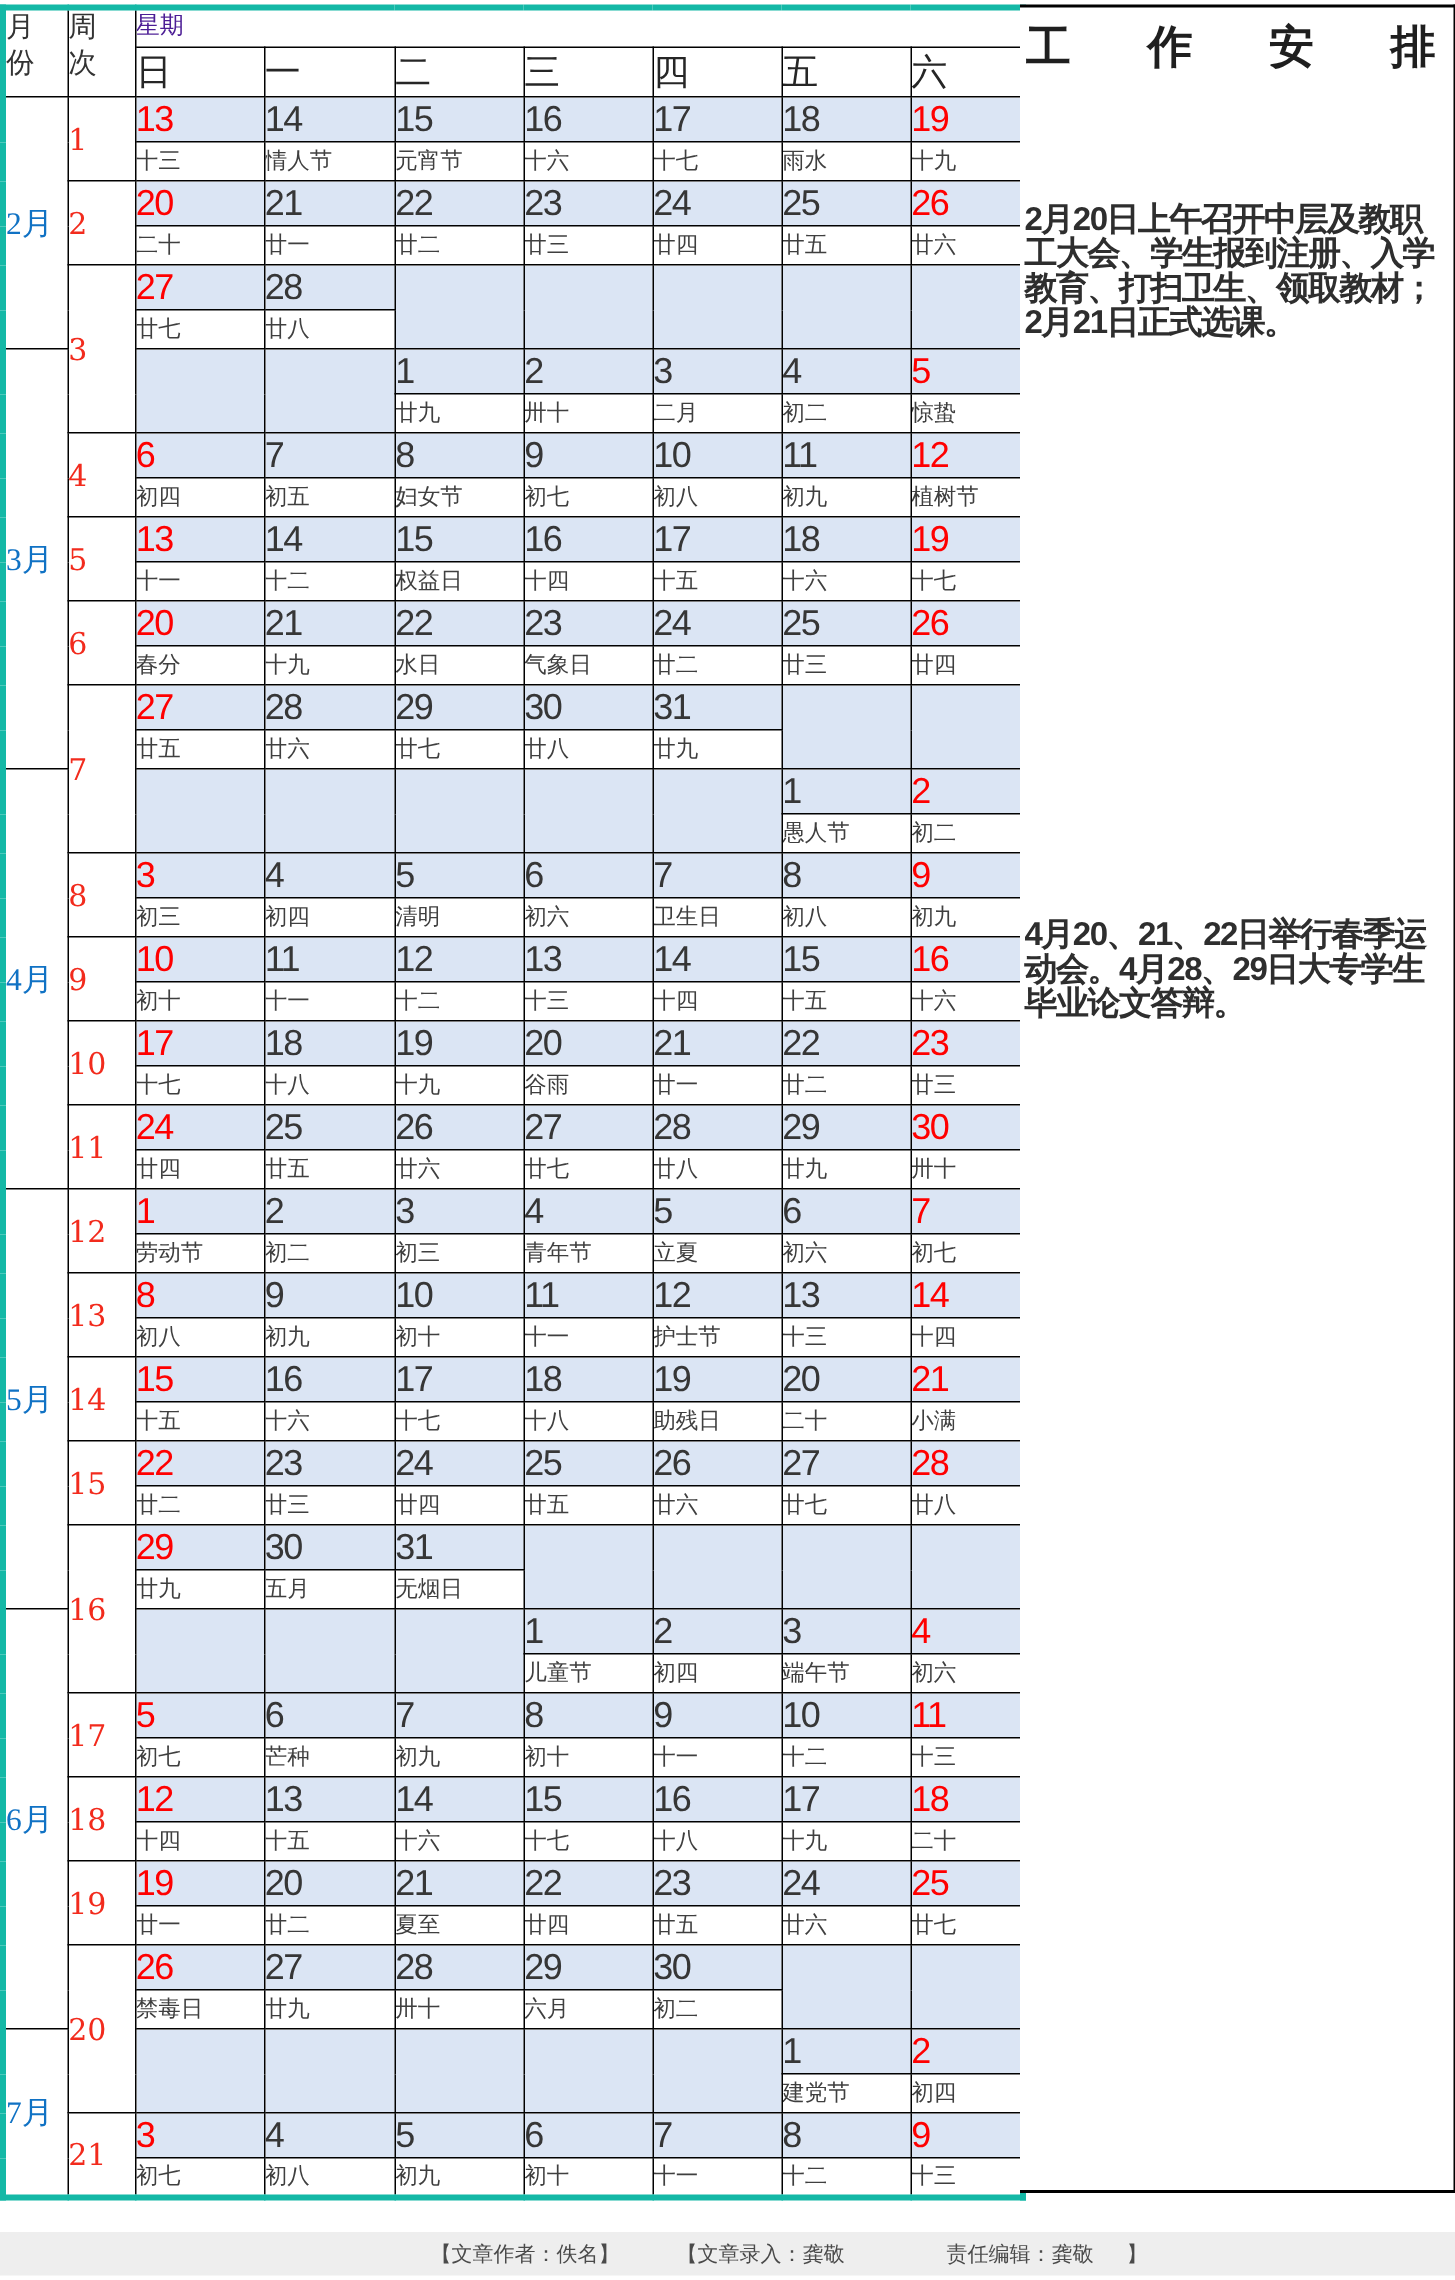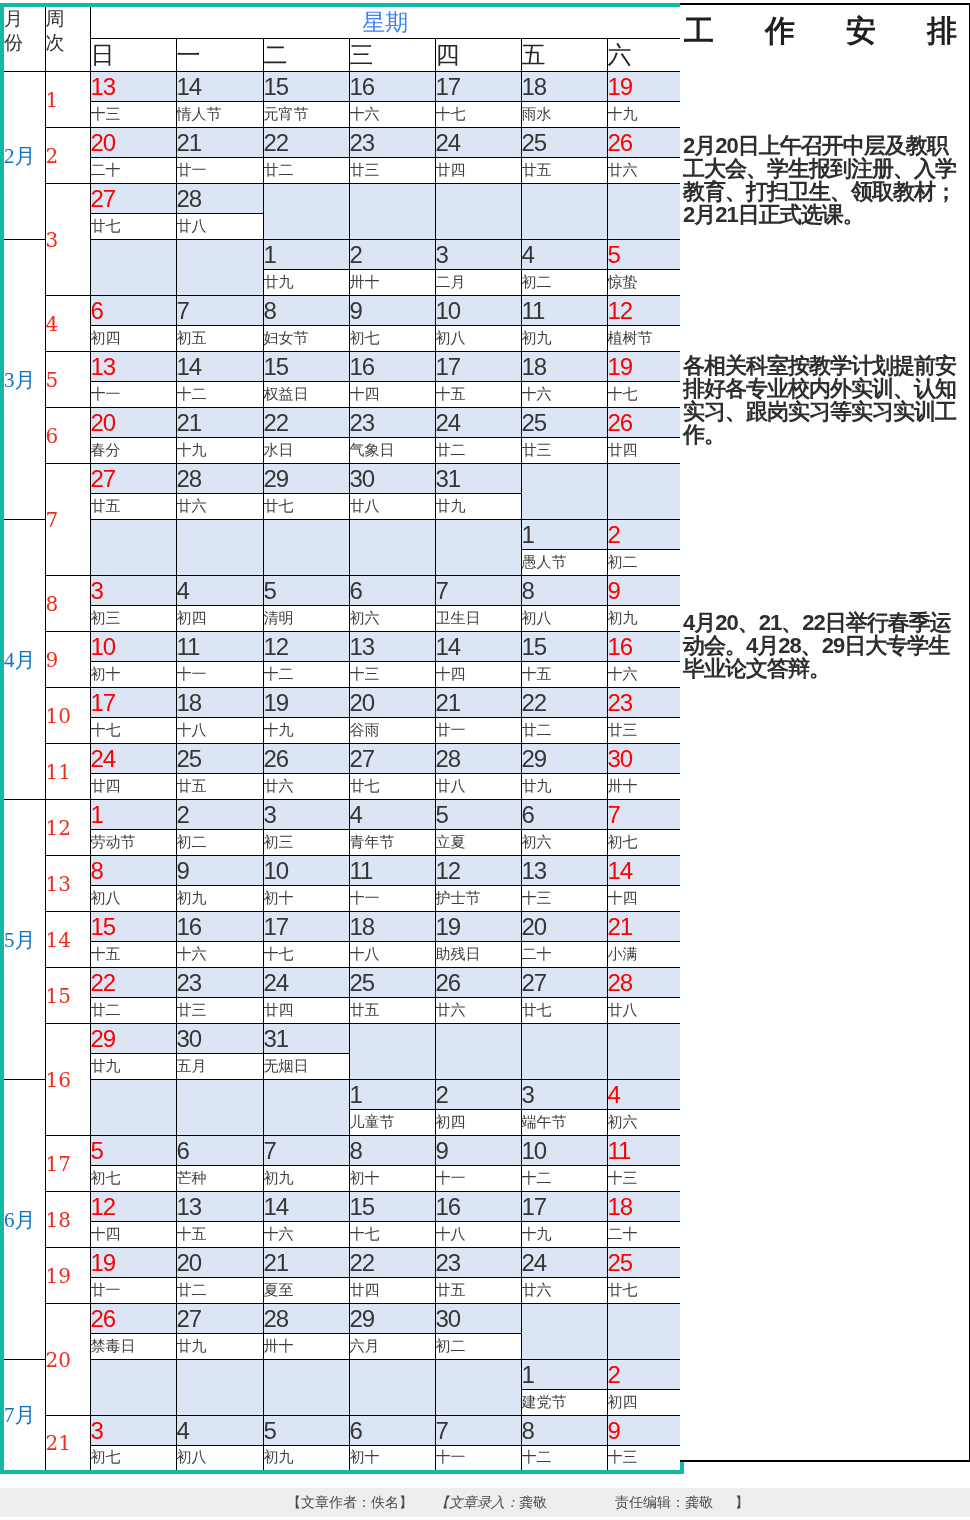--- a/index.html
+++ b/index.html
@@ -20,22 +20,22 @@
   }
   table.cal td,table.cal th{
     border:1px solid #000;
     padding:0;
     overflow:hidden;
     font-weight:normal;
   }
   .hdr-week-row th{height:24px;}
   .hdr-days-row th{height:32px;}
   th.weekday-hdr{
-    text-align:center;vertical-align:top;
-    font-size:23px;font-weight:bold;color:#3b82f6;
+    text-align:left;vertical-align:top;
+    font-size:16px;font-weight:bold;color:#4c1d95;
     padding:1px 0 0 3px;
   }
   th.dayname{
     text-align:left;vertical-align:middle;
     font-size:24px;font-weight:bold;color:#262626;
     padding-left:2px;
   }
   td.corner{
     vertical-align:top;text-align:left;
     font-size:19px;color:#333;
@@ -103,21 +103,21 @@
   .footer-bar{
     position:absolute;left:0;top:1488px;
     width:970px;height:29px;
     background:#eeeeee;
     font-size:14px;color:#4a4a4a;
     line-height:29px;
     white-space:nowrap;
   }
   .footer-bar .seg{padding-left:0;}
   .f-author{margin-left:287px;}
-  .f-entry{margin-left:22px;font-style:italic;}
+  .f-entry{margin-left:38px;}
   .f-editor{margin-left:68px;}
   .f-close{margin-left:22px;}
 </style>
 </head>
 <body>
 
 <table class="cal">
   <colgroup>
     <col style="width:43px">
       <col style="width:45px">
@@ -599,20 +599,19 @@
 </table>
 
 <div class="work-panel">
   <div class="work-title">
     <span>工</span>
     <span>作</span>
     <span>安</span>
     <span>排</span>
   </div>
   <div class="work-note note-1">2月20日上午召开中层及教职工大会、学生报到注册、入学教育、打扫卫生、领取教材；2月21日正式选课。</div>
-  <div class="work-note note-2">各相关科室按教学计划提前安排好各专业校内外实训、认知实习、跟岗实习等实习实训工作。</div>
   <div class="work-note note-3">4月20、21、22日举行春季运动会。4月28、29日大专学生
 毕业论文答辩。</div>
 </div>
 
 <div class="footer-bar">
   <span class="seg f-author">【文章作者：</span><span>佚名】</span><span class="seg f-entry">【文章录入：</span><span>龚敬</span><span class="seg f-editor">责任编辑：</span><span>龚敬</span><span class="seg f-close">】</span>
 </div>
 
 </body></html>

